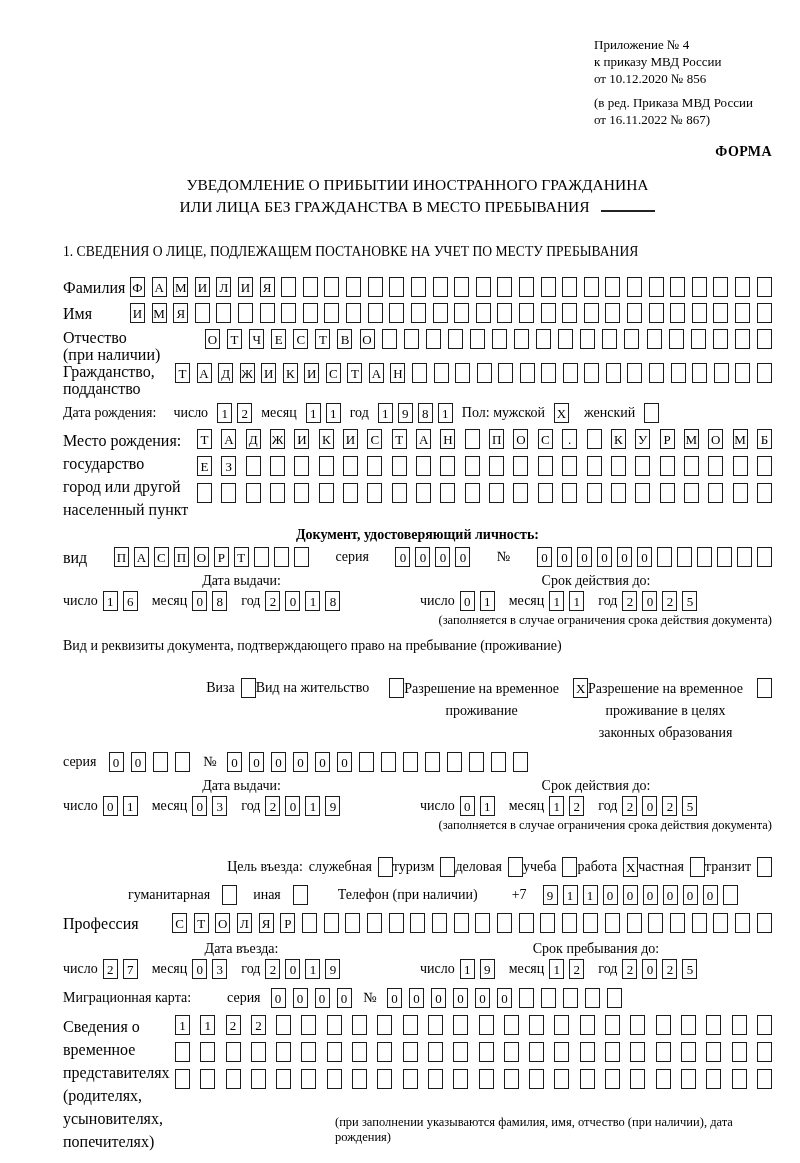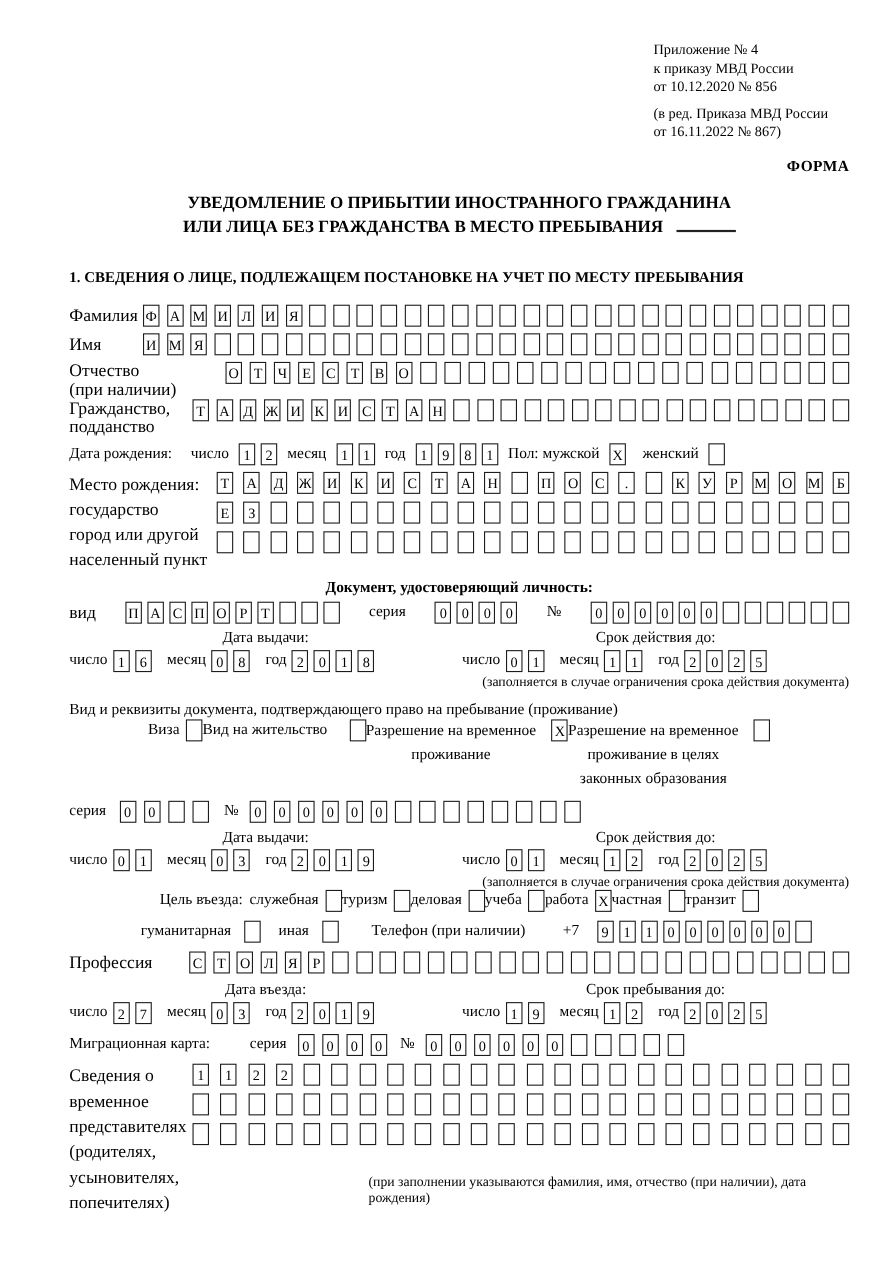--- a/index.html
+++ b/index.html
@@ -5,23 +5,23 @@
   *{margin:0;padding:0;box-sizing:border-box}
   html,body{background:#ffffff}
   .page{width:800px;height:1163px;background:#fff;color:#000;
         font-family:"Liberation Serif","DejaVu Serif",serif;
         padding:36px 28px 0 63px;overflow:hidden;position:relative}
   
   .hdr{margin-left:auto;width:178px;font-size:13px;line-height:17px}
   .hdr .gap{margin-top:7px}
   .forma{margin-top:15px;font-weight:bold;text-align:right;font-size:14px;letter-spacing:.4px}
   
-  .title{text-align:center;font-weight:bold;font-size:15.5px;line-height:22px;margin-top:14px}
+  .title{text-align:center;font-weight:normal;font-size:15.5px;line-height:22px;margin-top:14px}
   .title-underline{display:inline-block;width:54px;height:13px;border-bottom:2px solid #222;margin-left:12px}
-  .sec{font-weight:bold;font-size:13.6px;margin-top:26px}
+  .sec{font-weight:normal;font-size:13.6px;margin-top:26px}
   
   .row{display:flex;align-items:center;margin-top:6px;font-size:14px}
   .row.top{align-items:flex-start}
   .lbl{flex:none;font-size:16px;line-height:17px}
   .lbl.lh{line-height:23px}
   .w67{width:67px}.w112{width:112px}.w134{width:134px}.w142{width:142px}.w109{width:109px}
   .boxes{flex:1;display:flex;justify-content:space-between}
   .box{flex:none;width:15px;height:20px;border:1.6px solid #1c1c1c;font-size:13px;line-height:19px;text-align:center;background:#fff}
   .grp{display:inline-flex;gap:5px}
   .grp.g7{gap:7px}
@@ -36,21 +36,21 @@
   .dcol-r{display:flex;align-items:center}
   .dlbl{margin:0 5px 0 14px}
   .dlbl0{margin-right:5px}
   .note{font-size:12.5px;text-align:right;margin-top:2px}
   .center-bold{font-weight:bold;text-align:center;font-size:14px;margin-top:6px}
   .para{font-size:14px;margin-top:10px}
   
   .pair{display:flex;align-items:center;gap:6px}
   .pair.top{align-items:flex-start}
   .cblock{text-align:center;line-height:22px;font-size:14px}
-  .spread{display:flex;justify-content:center;align-items:flex-start;margin-top:0;font-size:14px}
+  .spread{display:flex;justify-content:flex-end;align-items:flex-start;margin-top:24px;font-size:14px}
   .reps-note{font-size:12.5px;margin-top:4px;margin-left:160px}
 </style>
 </head>
 <body>
 
 <div class="page">
 
   <div class="hdr">
     <div>Приложение № 4</div>
     <div>к приказу МВД России</div>

